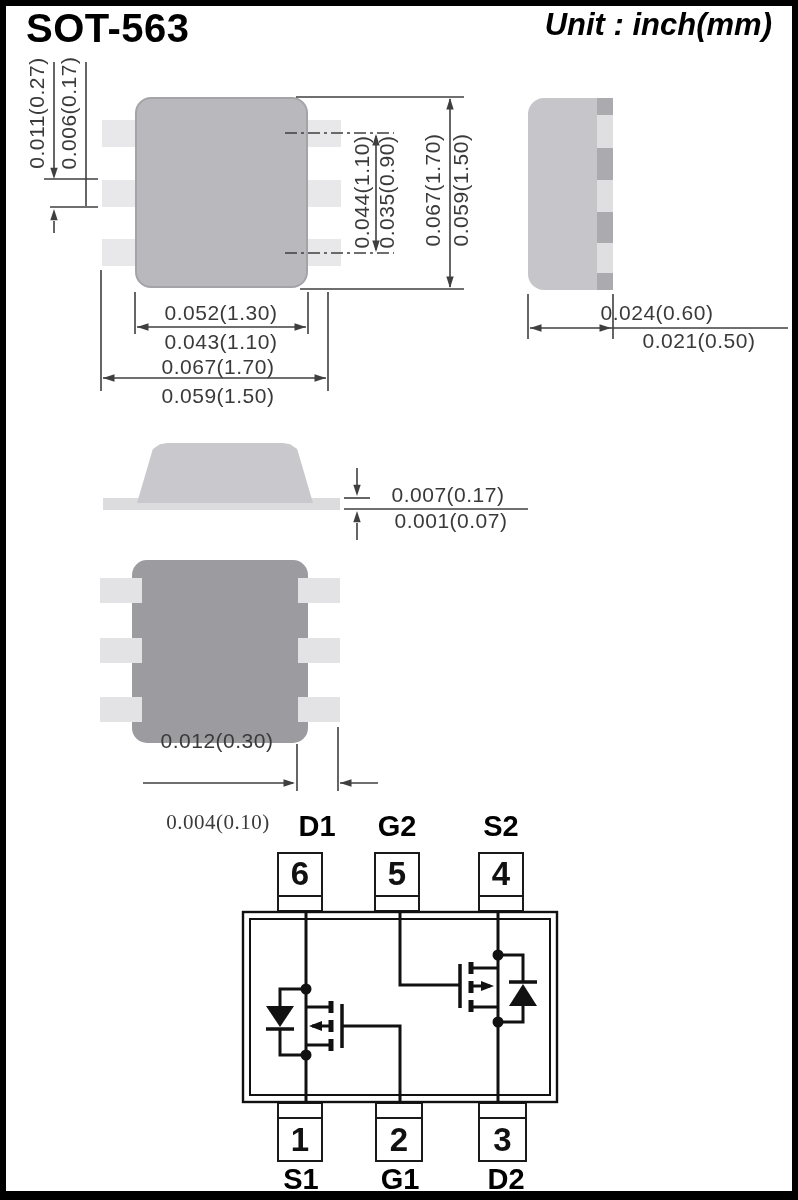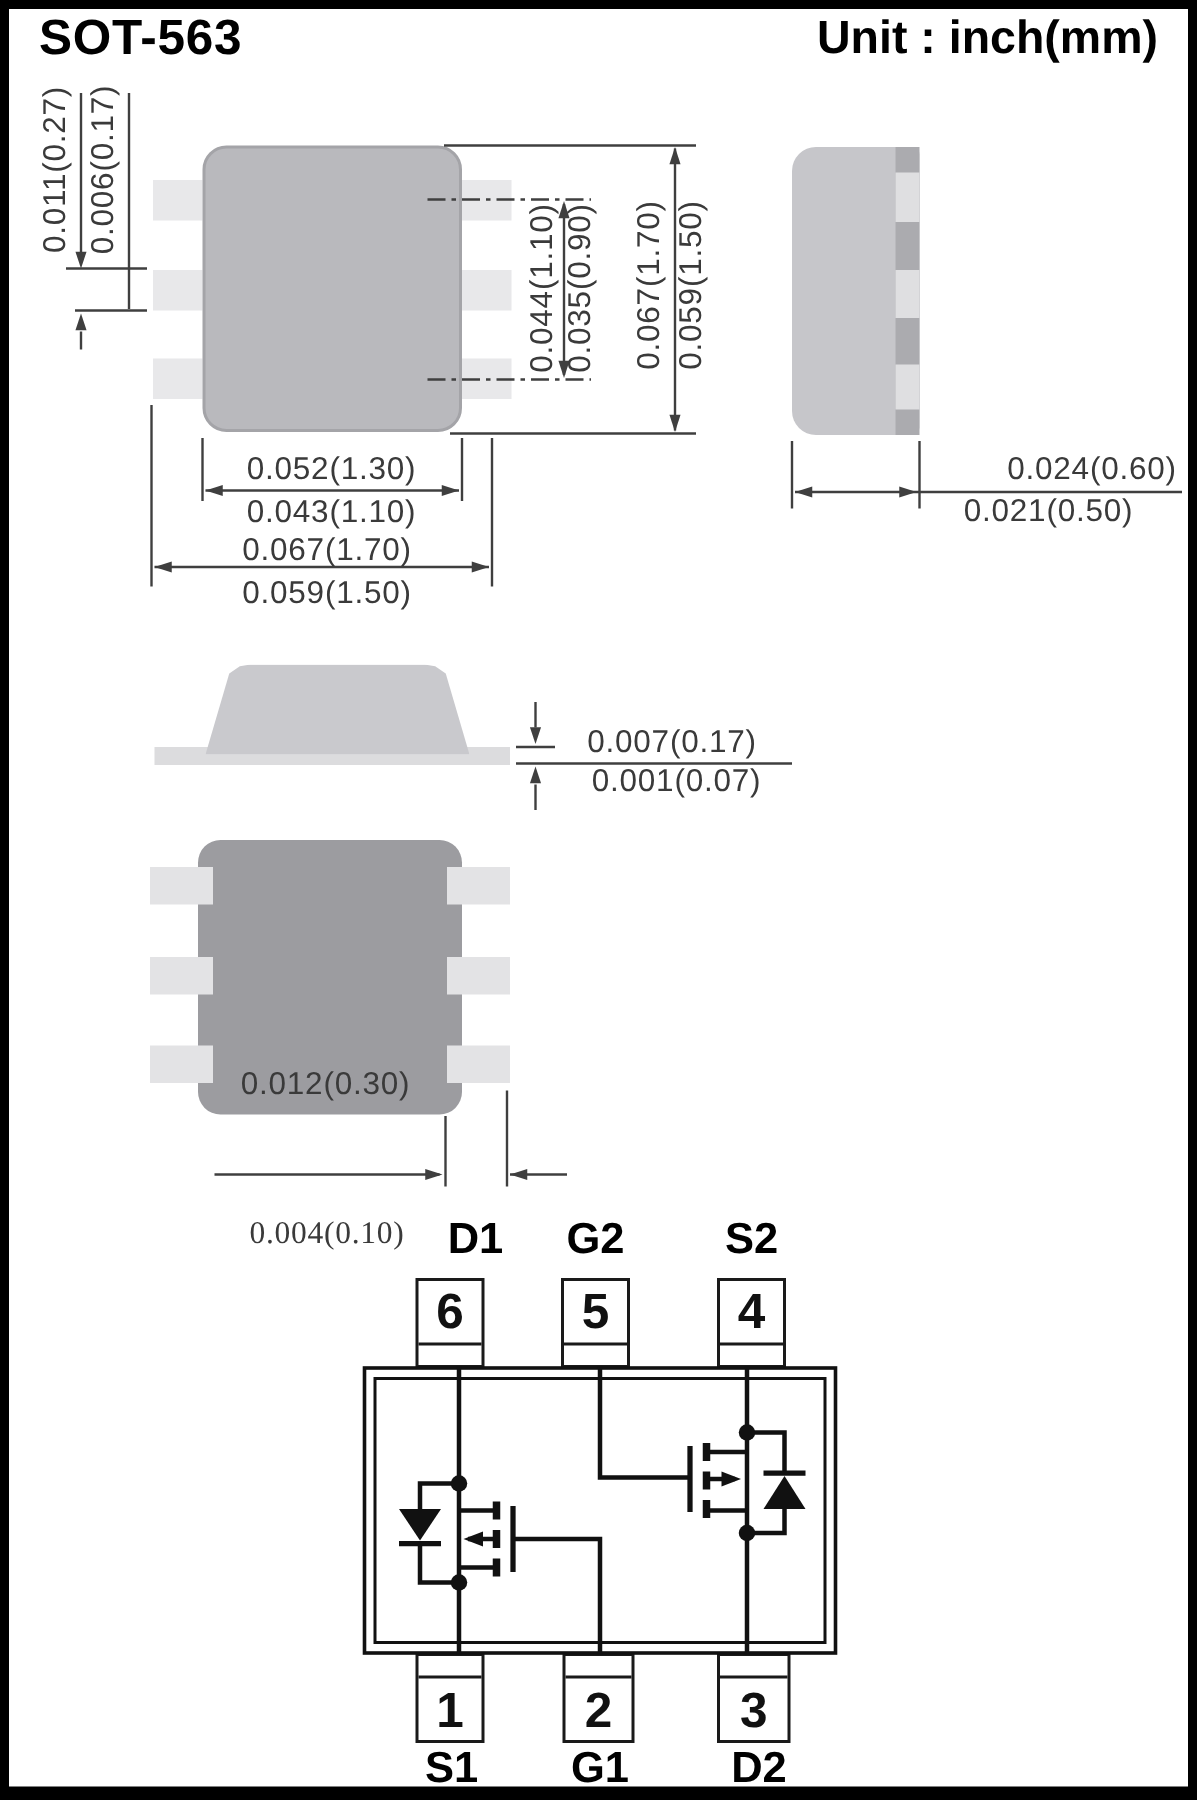--- a/index.html
+++ b/index.html
@@ -1,21 +1,21 @@
 <!DOCTYPE html>
 <html><head>
 <meta charset="utf-8">
 <style>
   html,body{margin:0;padding:0;background:#e8e8e8;}
   #page{position:relative;width:798px;height:1200px;background:#ffffff;
         font-family:"Liberation Sans",sans-serif;overflow:hidden;margin:0 auto;}
   .frame{position:absolute;inset:0;border:6px solid #000;border-bottom-width:9px;pointer-events:none;z-index:50;}
   .abs{position:absolute;}
-  .title{font-size:33px;font-weight:bold;color:#000;letter-spacing:.5px;}
-  .unit{font-size:31px;font-weight:bold;color:#000;text-align:right;}
+  .title{font-size:40px;font-weight:bold;color:#000;letter-spacing:.5px;}
+  .unit{font-size:31px;font-weight:bold;color:#000;text-align:right;font-style:italic;}
   .dimlabel{position:absolute;transform:translate(-50%,-50%);font-size:21px;color:#3a3a3a;
             white-space:nowrap;letter-spacing:.5px;z-index:6;}
   .rot{transform:translate(-50%,-50%) rotate(-90deg);}
   
   .tv-body{position:absolute;left:135px;top:97px;width:173px;height:191px;background:#b9b9bd;
            border:2px solid #a4a4a8;border-radius:16px;box-sizing:border-box;z-index:2;}
   .pin{position:absolute;background:#e8e8ea;z-index:1;}
   .sv-body{position:absolute;left:528px;top:98px;width:85px;height:192px;background:#c6c6ca;
            border-radius:16px 5px 5px 16px;z-index:1;}
   .sv-strip{position:absolute;left:597px;top:98px;width:16px;height:192px;background:#ababaf;z-index:2;}
@@ -141,25 +141,25 @@
   <div class="dimlabel rot" style="left:37px;top:113px;">0.011(0.27)</div>
   <div class="dimlabel rot" style="left:69px;top:113px;">0.006(0.17)</div>
   <div class="dimlabel rot" style="left:362px;top:192px;">0.044(1.10)</div>
   <div class="dimlabel rot" style="left:387px;top:192px;">0.035(0.90)</div>
   <div class="dimlabel rot" style="left:433px;top:190px;">0.067(1.70)</div>
   <div class="dimlabel rot" style="left:461px;top:190px;">0.059(1.50)</div>
   <div class="dimlabel" style="left:221px;top:313px;">0.052(1.30)</div>
   <div class="dimlabel" style="left:221px;top:342px;">0.043(1.10)</div>
   <div class="dimlabel" style="left:218px;top:367px;">0.067(1.70)</div>
   <div class="dimlabel" style="left:218px;top:396px;">0.059(1.50)</div>
-  <div class="dimlabel" style="left:728px;top:313px;text-align:right;">0.024(0.60)</div>
+  <div class="dimlabel" style="left:657px;top:313px;text-align:right;">0.024(0.60)</div>
   <div class="dimlabel" style="left:699px;top:341px;">0.021(0.50)</div>
   <div class="dimlabel" style="left:448px;top:495px;">0.007(0.17)</div>
   <div class="dimlabel" style="left:451px;top:521px;">0.001(0.07)</div>
-  <div class="dimlabel" style="left:217px;top:723px;">0.012(0.30)</div>
+  <div class="dimlabel" style="left:217px;top:741px;">0.012(0.30)</div>
   <div class="dimlabel" style="left:218px;top:822px;font-family:Liberation Serif, serif;">0.004(0.10)</div>
 
   <svg width="798" height="1200" viewBox="0 0 798 1200">
     <g>
       <rect x="243" y="912" width="314" height="190" fill="#ffffff" stroke="#111" stroke-width="2.4"></rect>
       <rect x="250" y="919" width="300" height="176" fill="none" stroke="#111" stroke-width="2"></rect>
     </g>
     <g stroke="#111" stroke-width="3" fill="none">
       <path d="M306,911 V1103"></path>
       <path d="M498,911 V1103"></path>

